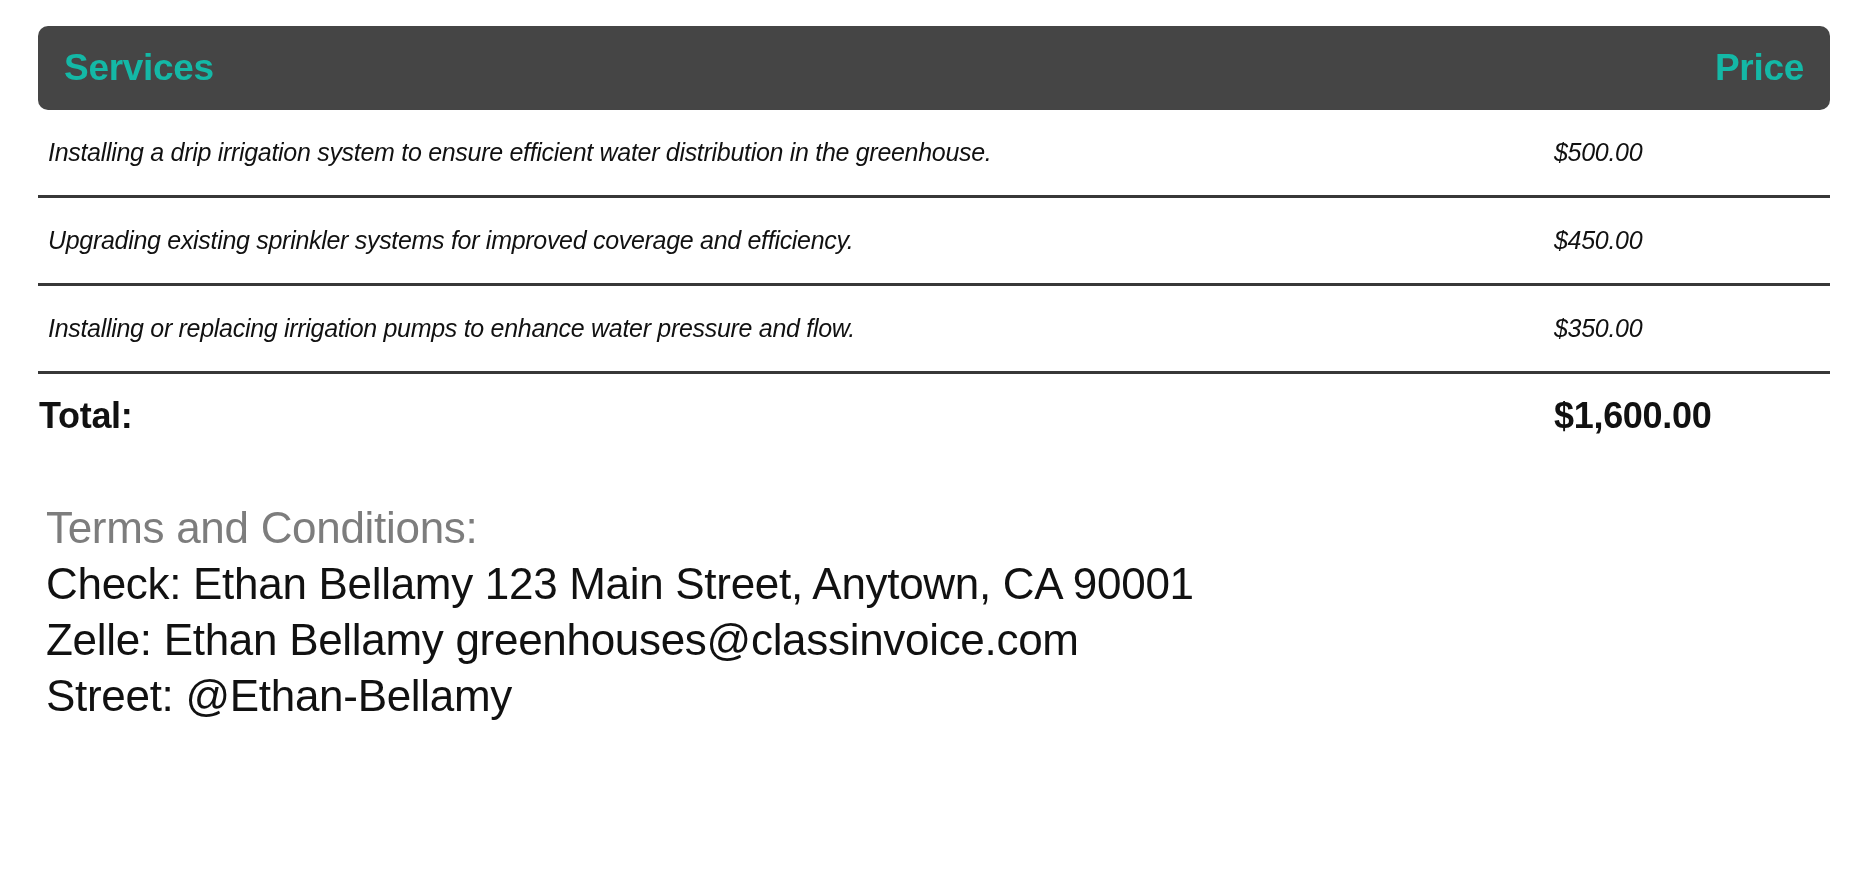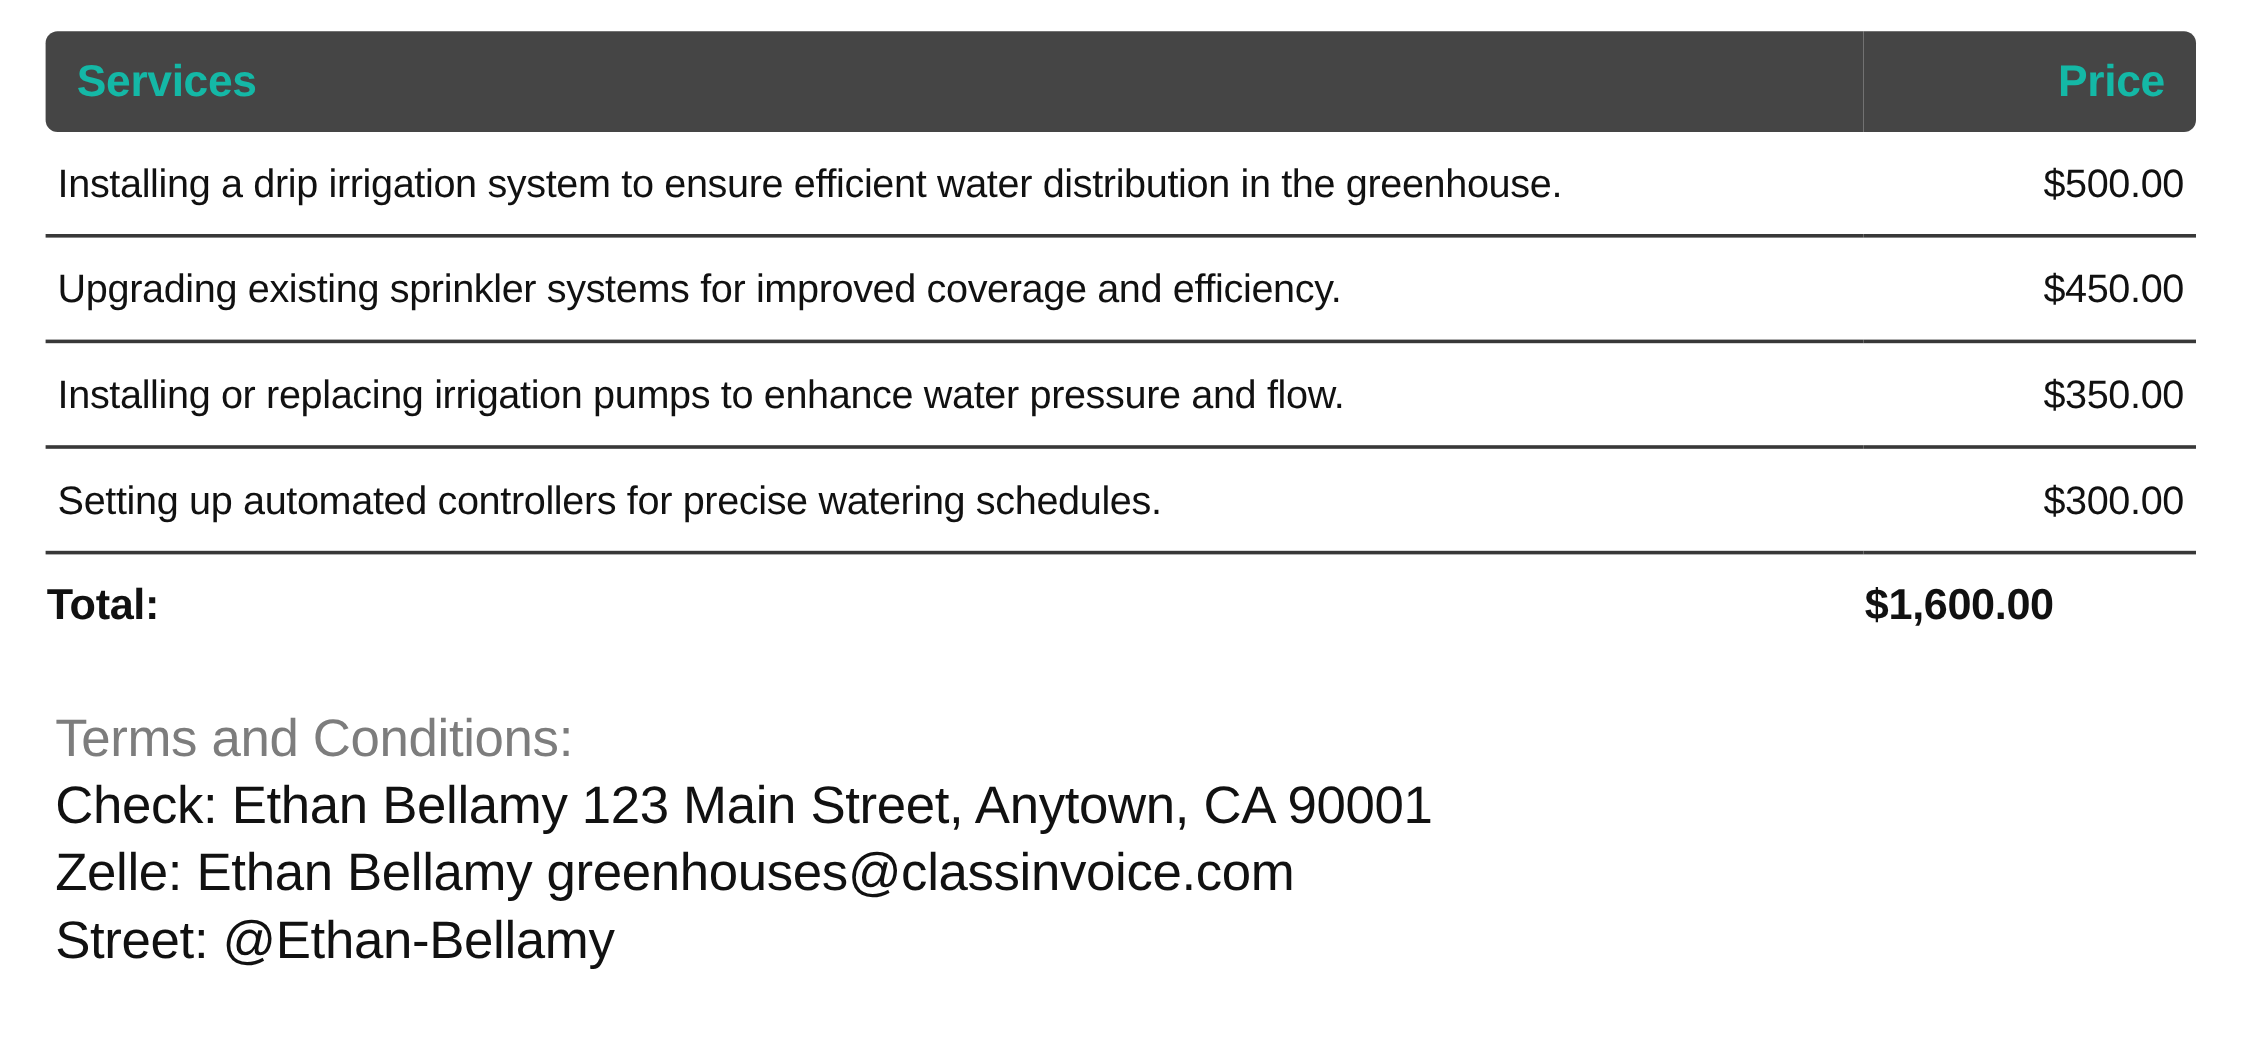--- a/index.html
+++ b/index.html
@@ -40,31 +40,31 @@
   }
   th.th-price {
     text-align: right;
     padding-right: 26px;
     border-radius: 0 10px 10px 0;
     width: 250px;
   }
   tr.service-row td {
     border-bottom: 3px solid #383838;
     height: 83px;
-    font-size: 33px;
+    font-size: 25px;
     letter-spacing: -0.3px;
     vertical-align: middle;
+    font-style: italic;
   }
   td.td-service {
     text-align: left;
     padding-left: 10px;
     white-space: nowrap;
   }
   td.td-price {
-    text-align: right;
     padding-right: 10px;
     white-space: nowrap;
   }
   tr.total-row td {
     height: 82px;
     font-weight: bold;
     font-size: 36px;
     vertical-align: middle;
     letter-spacing: -0.3px;
   }
@@ -107,24 +107,20 @@
         <td class="td-price">$500.00</td>
       </tr>
       <tr class="service-row">
         <td class="td-service">Upgrading existing sprinkler systems for improved coverage and efficiency.</td>
         <td class="td-price">$450.00</td>
       </tr>
       <tr class="service-row">
         <td class="td-service">Installing or replacing irrigation pumps to enhance water pressure and flow.</td>
         <td class="td-price">$350.00</td>
       </tr>
-      <tr class="service-row">
-        <td class="td-service">Setting up automated controllers for precise watering schedules.</td>
-        <td class="td-price">$300.00</td>
-      </tr>
       <tr class="total-row">
         <td class="td-total-label">Total:</td>
         <td class="td-total-value">$1,600.00</td>
       </tr>
     </tbody>
   </table>
 
   <div class="terms">
     <div class="terms-heading">Terms and Conditions:</div>
     <div class="terms-line">Check: Ethan Bellamy 123 Main Street, Anytown, CA 90001</div>

